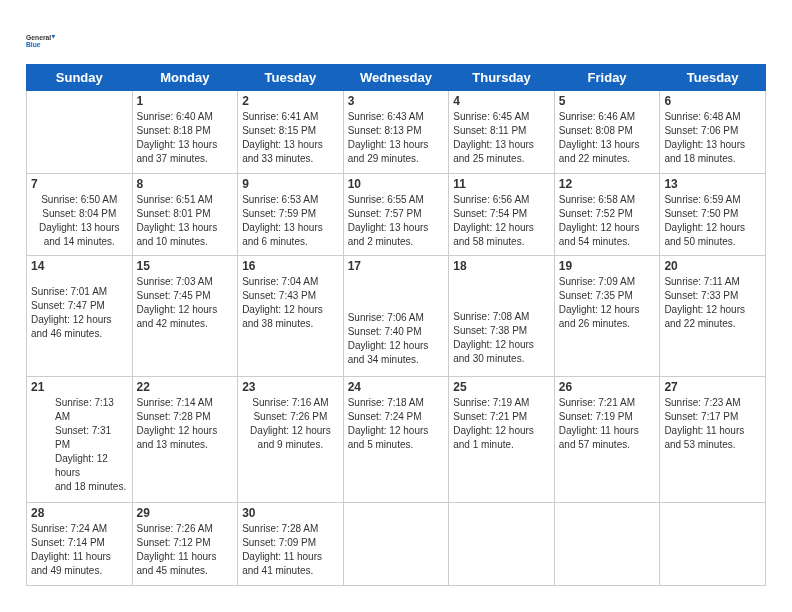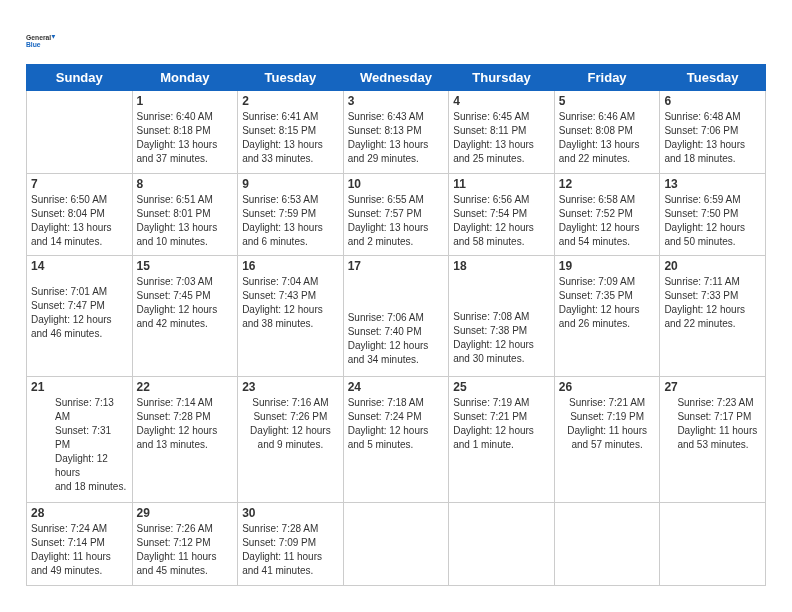--- a/index.html
+++ b/index.html
@@ -155,21 +155,21 @@
             <span class="day-number">6</span>
             <div class="cell-info" style="white-space: pre-line;">Sunrise: 6:48 AM
 Sunset: 7:06 PM
 Daylight: 13 hours
 and 18 minutes.</div>
           </td>
         </tr>
         <tr>
           <td>
             <span class="day-number">7</span>
-            <div class="cell-info" style="white-space: pre-line;">Sunrise: 6:50 AM
+            <div class="cell-info" style="white-space: pre-line; text-align: center;">Sunrise: 6:50 AM
 Sunset: 8:04 PM
 Daylight: 13 hours
 and 14 minutes.</div>
           </td>
           <td>
             <span class="day-number">8</span>
             <div class="cell-info" style="white-space: pre-line;">Sunrise: 6:51 AM
 Sunset: 8:01 PM
 Daylight: 13 hours
 and 10 minutes.</div>
@@ -292,28 +292,28 @@
           </td>
           <td>
             <span class="day-number">25</span>
             <div class="cell-info" style="white-space: pre-line;">Sunrise: 7:19 AM
 Sunset: 7:21 PM
 Daylight: 12 hours
 and 1 minute.</div>
           </td>
           <td>
             <span class="day-number">26</span>
-            <div class="cell-info" style="white-space: pre-line; text-align: center;">Sunrise: 7:21 AM
+            <div class="cell-info" style="white-space: pre-line;">Sunrise: 7:21 AM
 Sunset: 7:19 PM
 Daylight: 11 hours
 and 57 minutes.</div>
           </td>
           <td>
             <span class="day-number">27</span>
-            <div class="cell-info" style="white-space: pre-line; margin-left: 13px;">Sunrise: 7:23 AM
+            <div class="cell-info" style="white-space: pre-line;">Sunrise: 7:23 AM
 Sunset: 7:17 PM
 Daylight: 11 hours
 and 53 minutes.</div>
           </td>
         </tr>
         <tr>
           <td>
             <span class="day-number">28</span>
             <div class="cell-info" style="white-space: pre-line;">Sunrise: 7:24 AM
 Sunset: 7:14 PM

